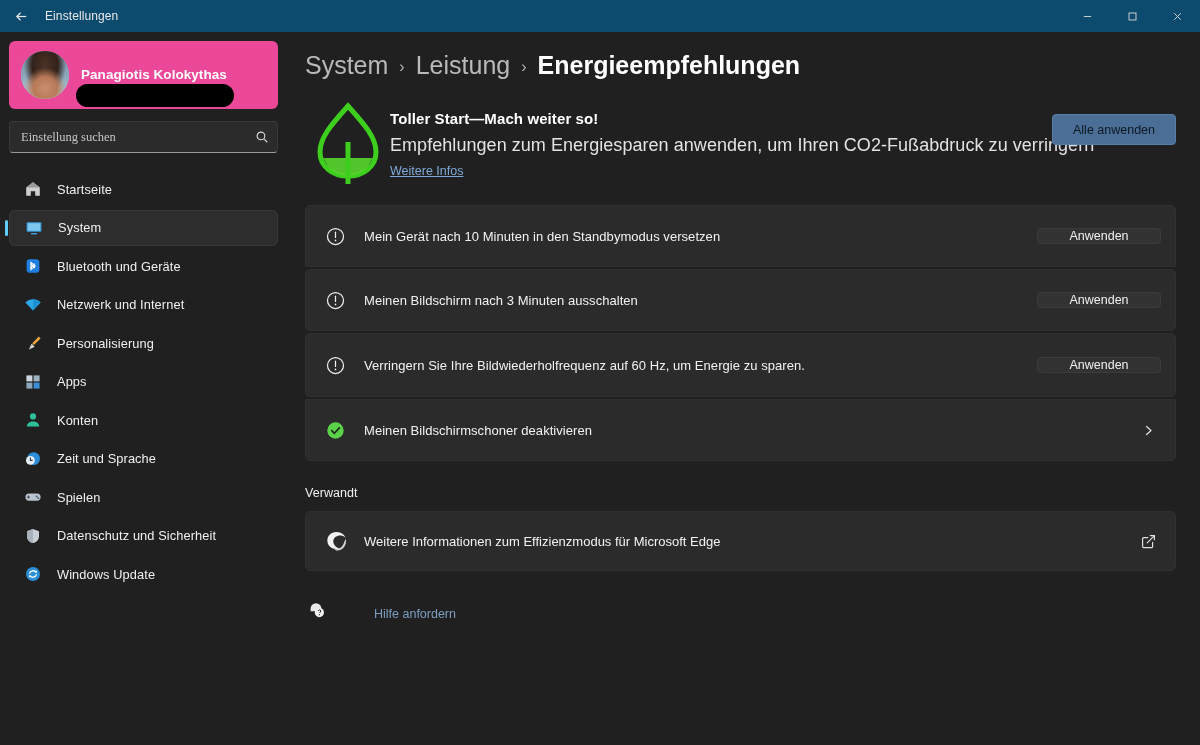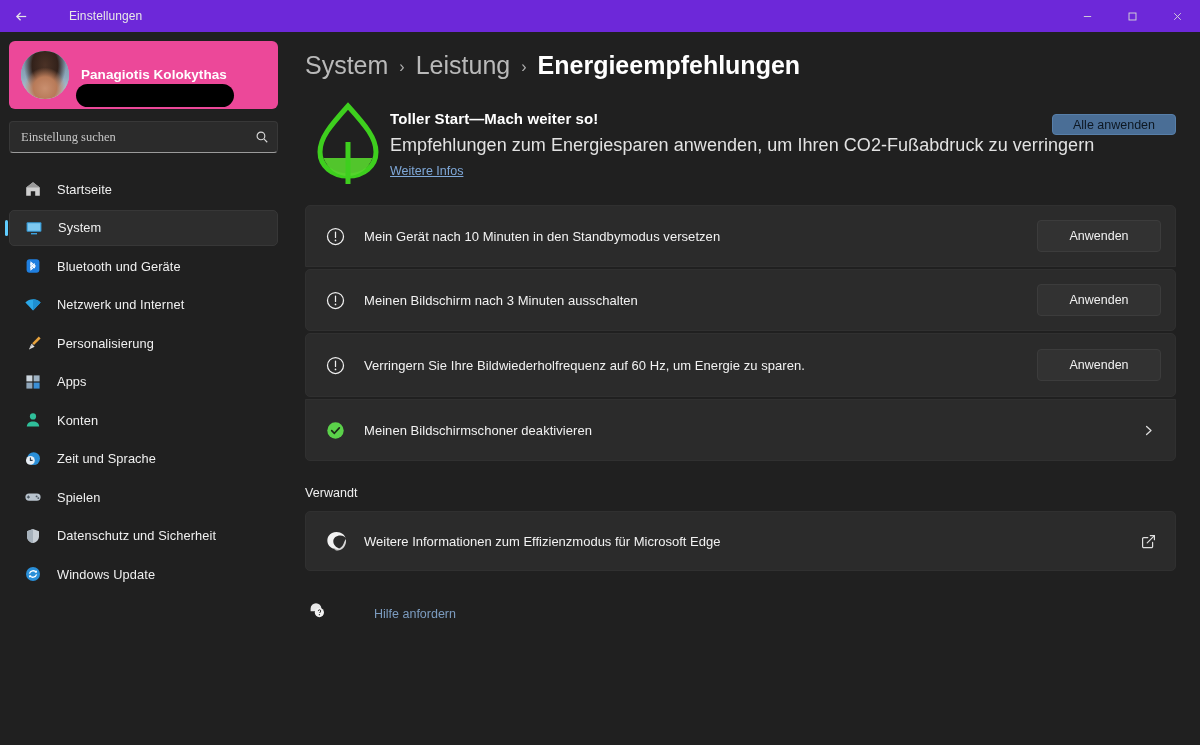--- a/index.html
+++ b/index.html
@@ -18,23 +18,22 @@
   }
 
   
   .titlebar {
     position: absolute;
     top: 0; left: 0;
     width: 1200px;
     height: 32px;
     display: flex;
     align-items: center;
-    background: #6d28d9;
+    background: #0c4a6e;
     z-index: 20;
-    gap: 24px;
   }
   .back-btn {
     width: 34px; height: 30px;
     margin-left: 4px;
     display: flex; align-items: center; justify-content: center;
     border-radius: 4px;
     color: #e6e6e6;
   }
   .back-btn svg { width: 15px; height: 15px; }
   .app-title {
@@ -255,21 +254,21 @@
     margin-top: 8px;
     font-size: 12.5px;
     color: #7fa8d8;
     display: inline-block;
   }
   .apply-all {
     position: absolute;
     right: 0;
     top: 18px;
     width: 124px;
-    height: 21px;
+    height: 31px;
     background: #4a6e96;
     border: 1px solid #577fa9;
     border-radius: 4px;
     color: #0d1722;
     font-size: 12.5px;
     font-family: "Liberation Sans", sans-serif;
     display: flex;
     align-items: center;
     justify-content: center;
   }
@@ -305,21 +304,21 @@
     letter-spacing: .05px;
   }
   .card-desc {
     margin-top: 4px;
     font-size: 11.5px;
     color: #c4c4c4;
   }
 
   .apply-btn {
     width: 124px;
-    height: 32px;
+    height: 16px;
     background: #323232;
     border: 1px solid #3c3c3c;
     border-radius: 4px;
     color: #f0f0f0;
     font-size: 12.5px;
     font-family: "Liberation Sans", sans-serif;
     display: flex;
     align-items: center;
     justify-content: center;
     flex: 0 0 124px;

